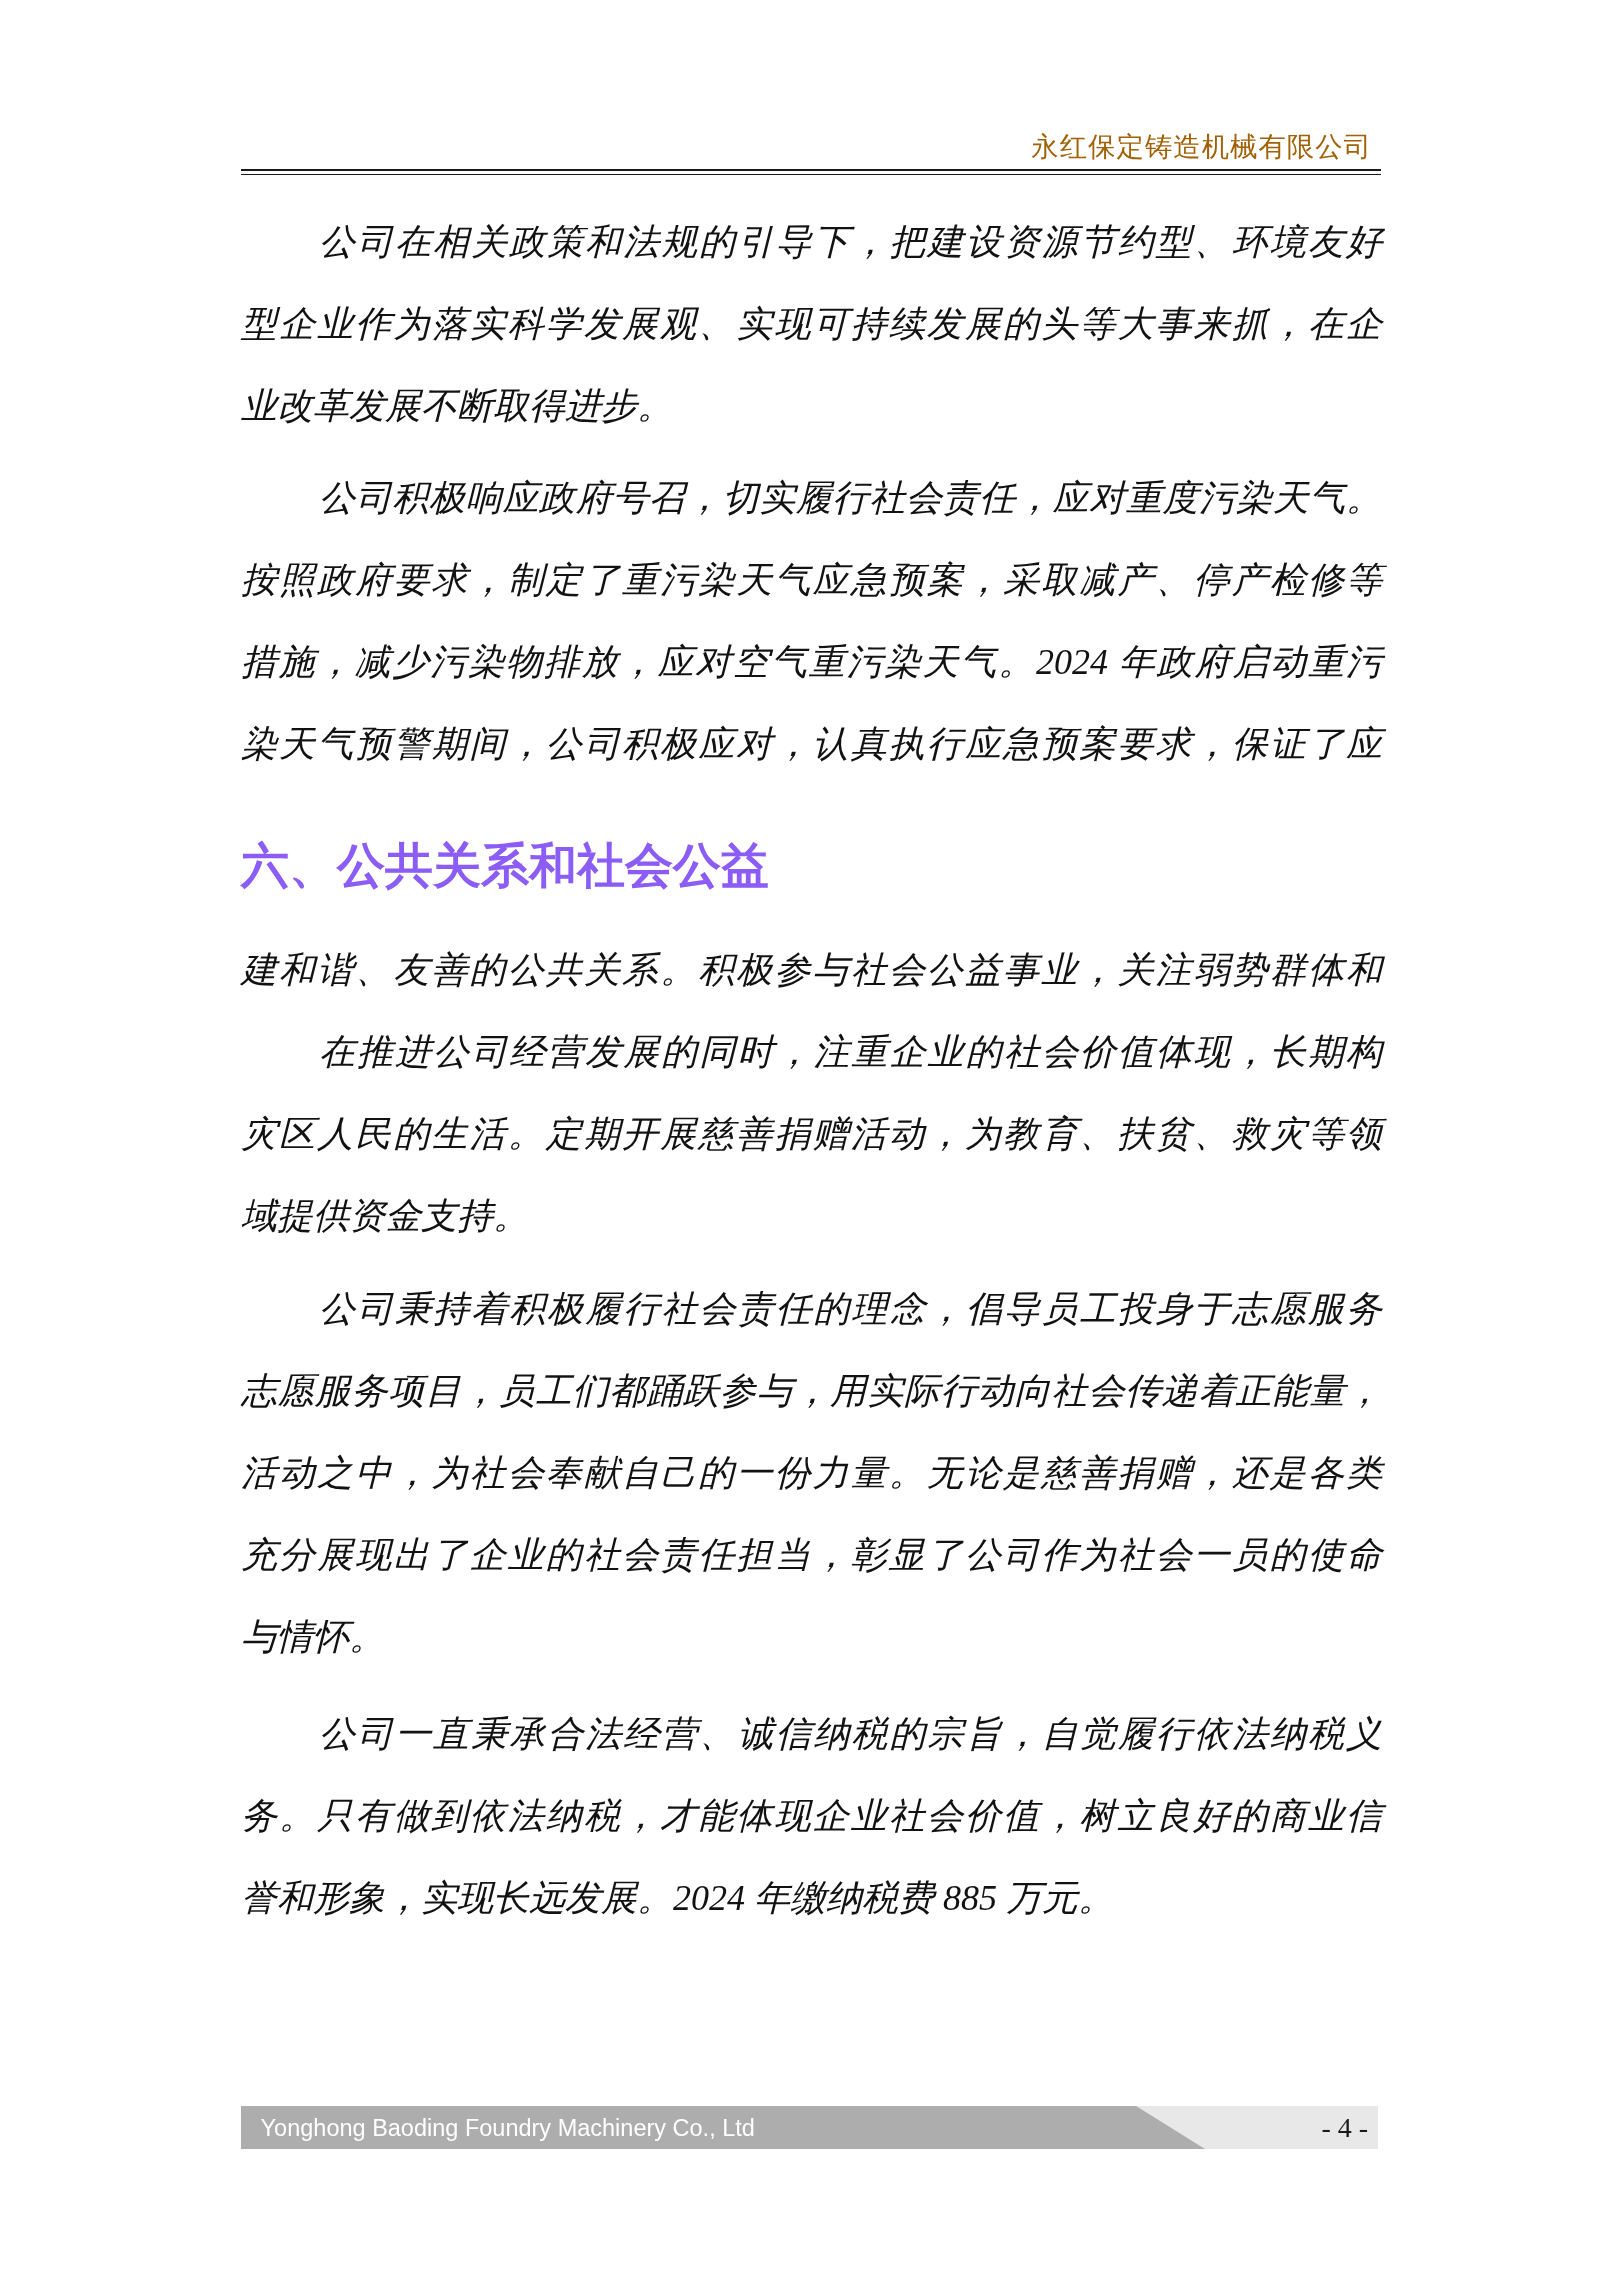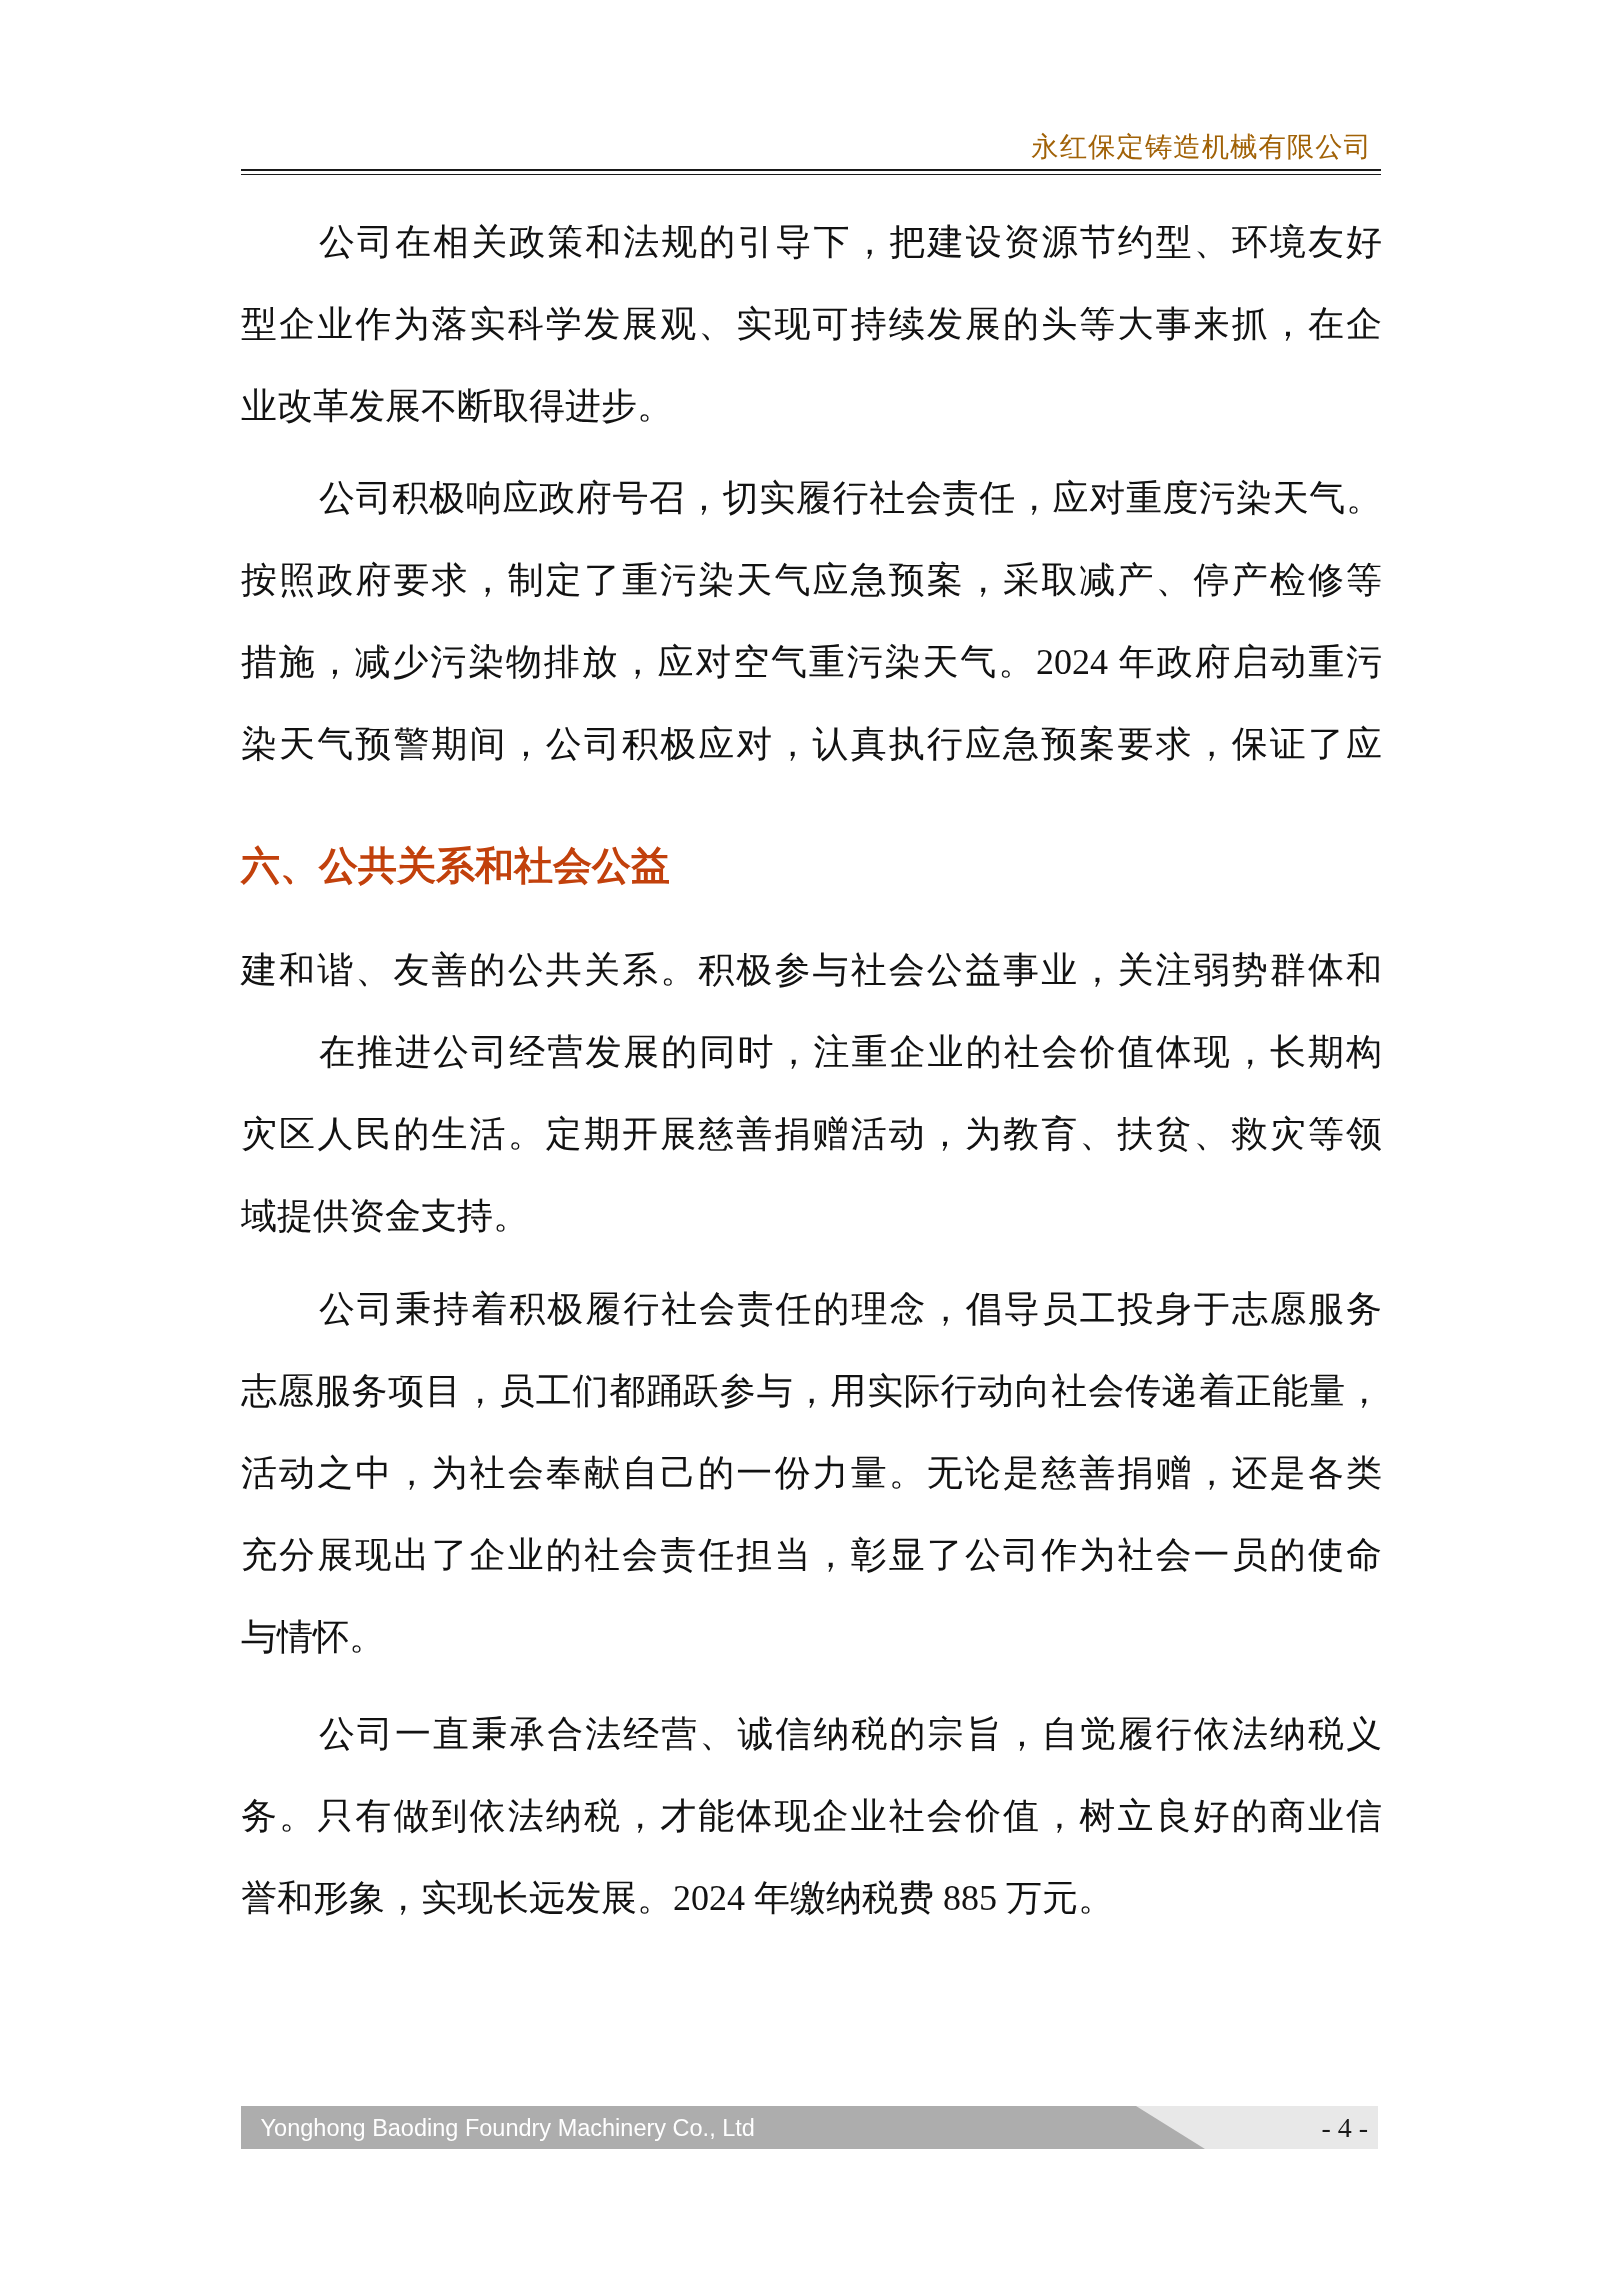--- a/index.html
+++ b/index.html
@@ -54,36 +54,37 @@
   .para.p4 { margin-top: 10.8px; }
   .para.p5 { margin-top: 14.7px; }
 
   .bl {
     height: 82px;
     line-height: 82px;
     text-align: justify;
     text-align-last: justify;
     white-space: nowrap;
     overflow: visible;
+    font-style: italic;
   }
   .bl.last {
     text-align-last: left;
   }
   .bl.indent {
     padding-left: 78px;
   }
 
   .section-heading {
     margin-top: 40px;
     height: 82px;
     line-height: 82px;
     font-family: "Liberation Sans", "DejaVu Sans", sans-serif;
     font-weight: bold;
-    font-size: 39px;
-    color: #c2410c;
+    font-size: 48px;
+    color: #8b5cf6;
     text-align: center;
     text-align-last: left;
   }
 
   
   .footer-bar {
     position: absolute;
     left: 241px;
     top: 2106px;
     width: 1137px;

